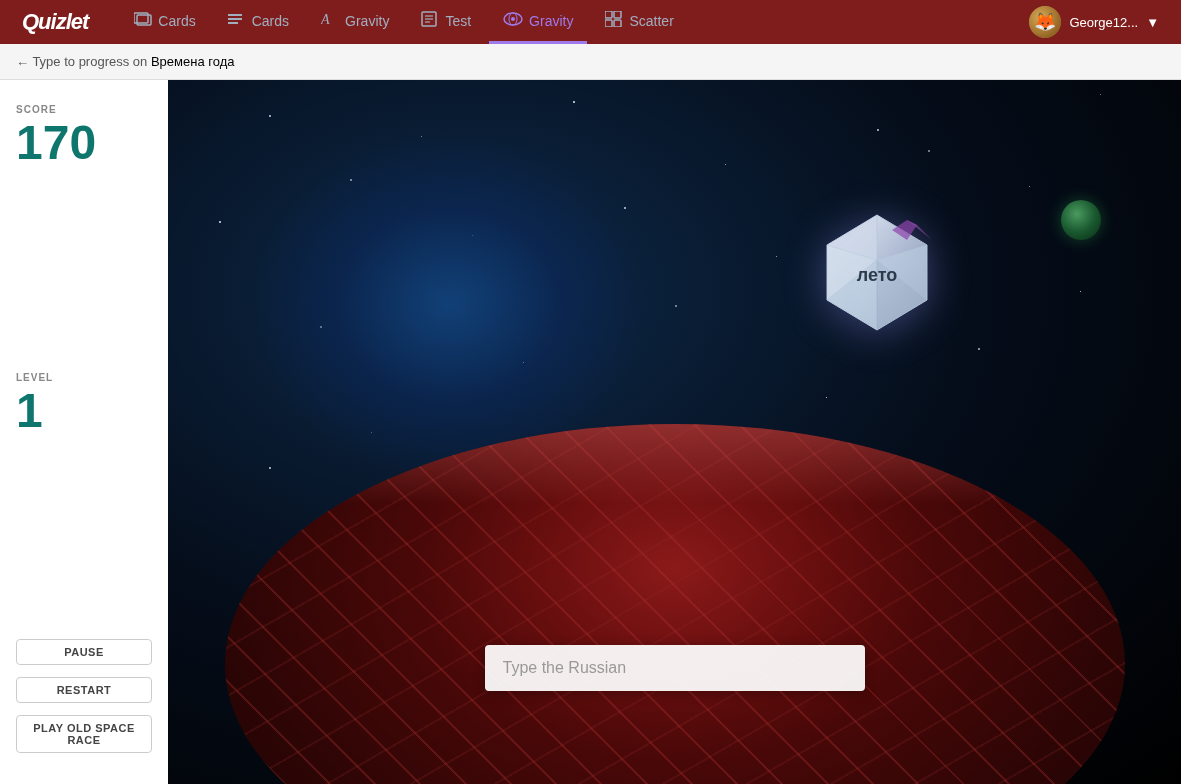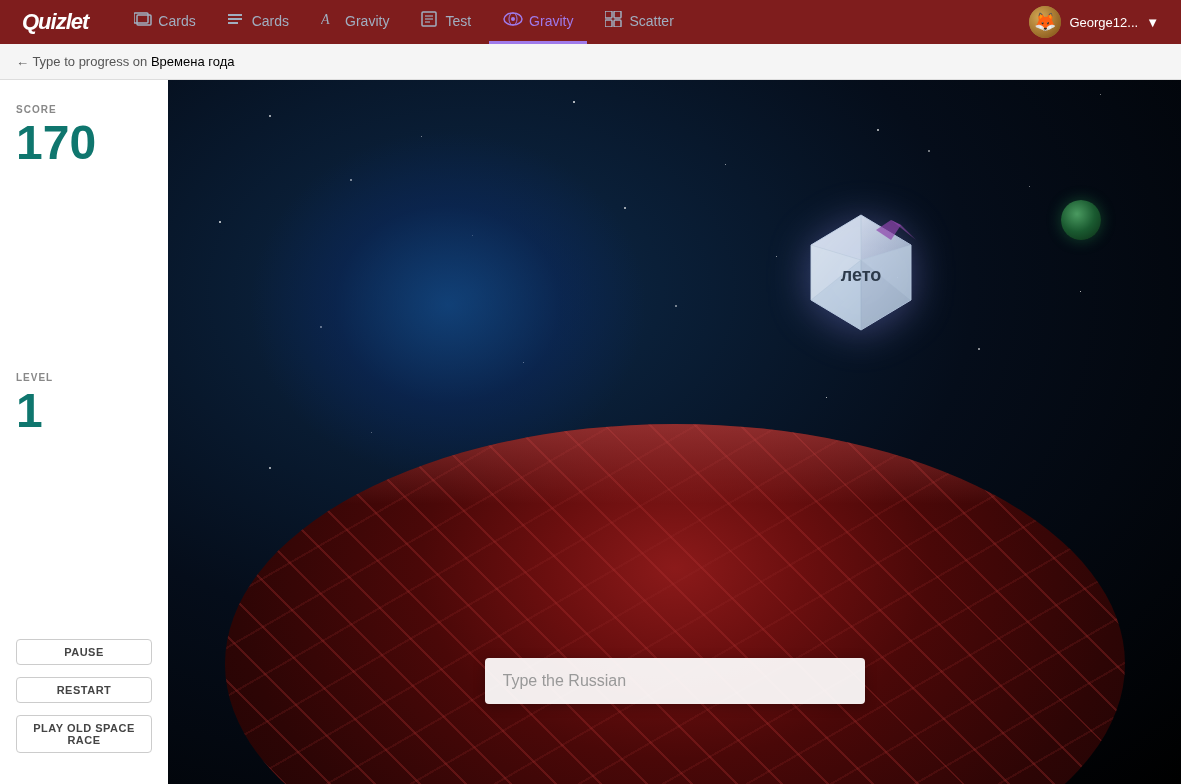--- a/index.html
+++ b/index.html
@@ -148,21 +148,21 @@
       width: 40px; height: 40px;
       border-radius: 50%;
       background: radial-gradient(circle at 40% 35%, #4a9a60, #1a5a30, #0a2a15);
       box-shadow: 0 0 15px rgba(50,200,100,0.3);
     }
 
     
     .gem-container {
       position: absolute;
       top: 130px;
-      left: 628px;
+      left: 644px;
     }
     .gem {
       width: 130px; height: 130px;
       position: relative;
     }
     .gem svg {
       width: 100%; height: 100%;
       filter: drop-shadow(0 4px 20px rgba(150,150,255,0.4));
     }
     .gem-label {
@@ -170,21 +170,21 @@
       top: 50%; left: 50%;
       transform: translate(-50%, -50%);
       font-size: 18px; font-weight: 700;
       color: #2d3a4a;
       pointer-events: none;
     }
 
     
     .input-container {
       position: absolute;
-      bottom: 80px;
+      bottom: 93px;
       left: 50%; transform: translateX(-50%);
       width: 380px;
     }
     .game-input {
       width: 100%; padding: 14px 18px;
       font-size: 16px; color: #555;
       background: rgba(255,255,255,0.93);
       border: none; border-radius: 4px;
       outline: none;
       box-shadow: 0 2px 12px rgba(0,0,0,0.3);

